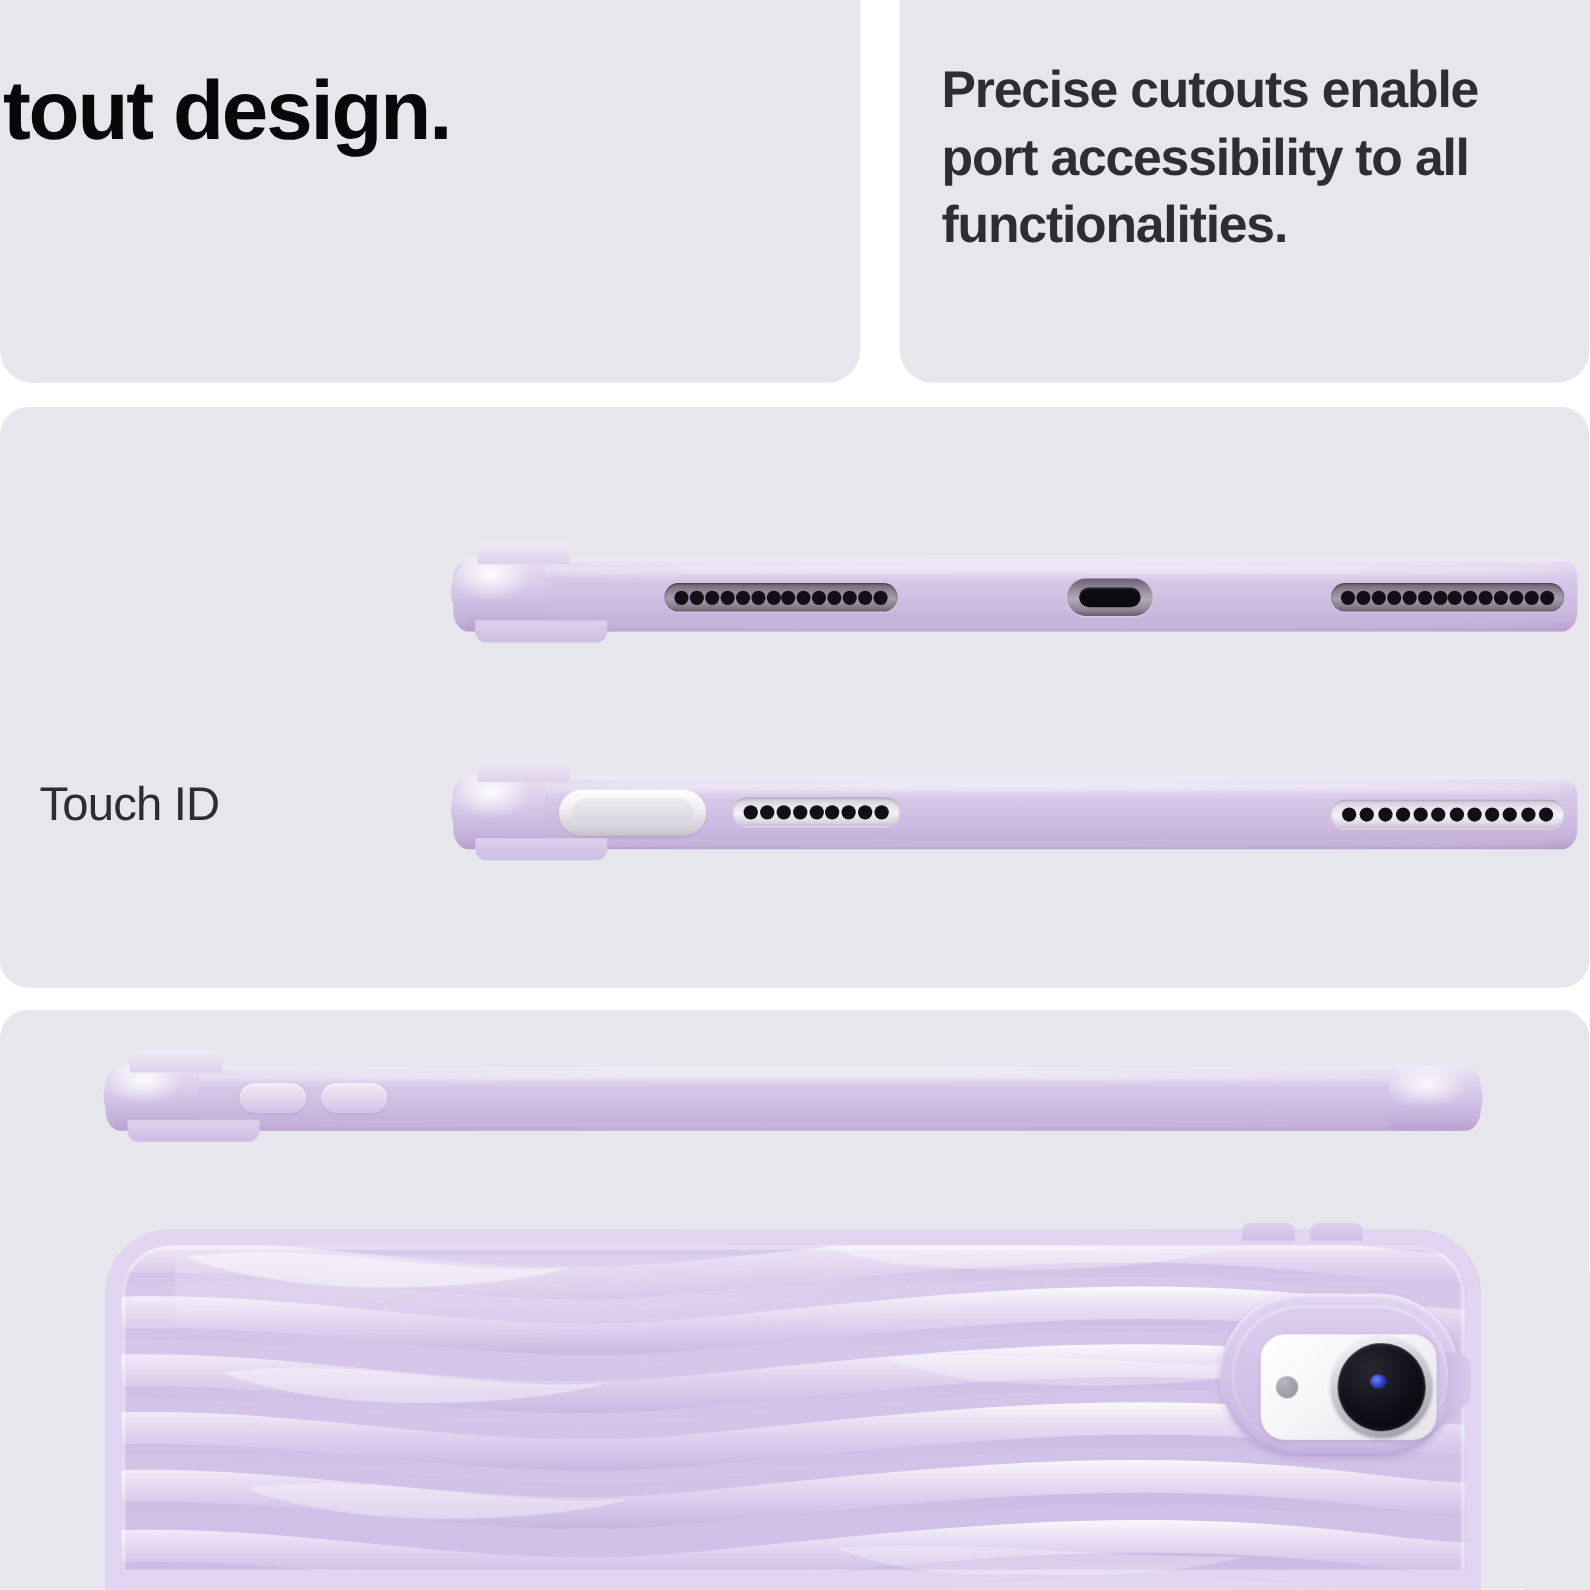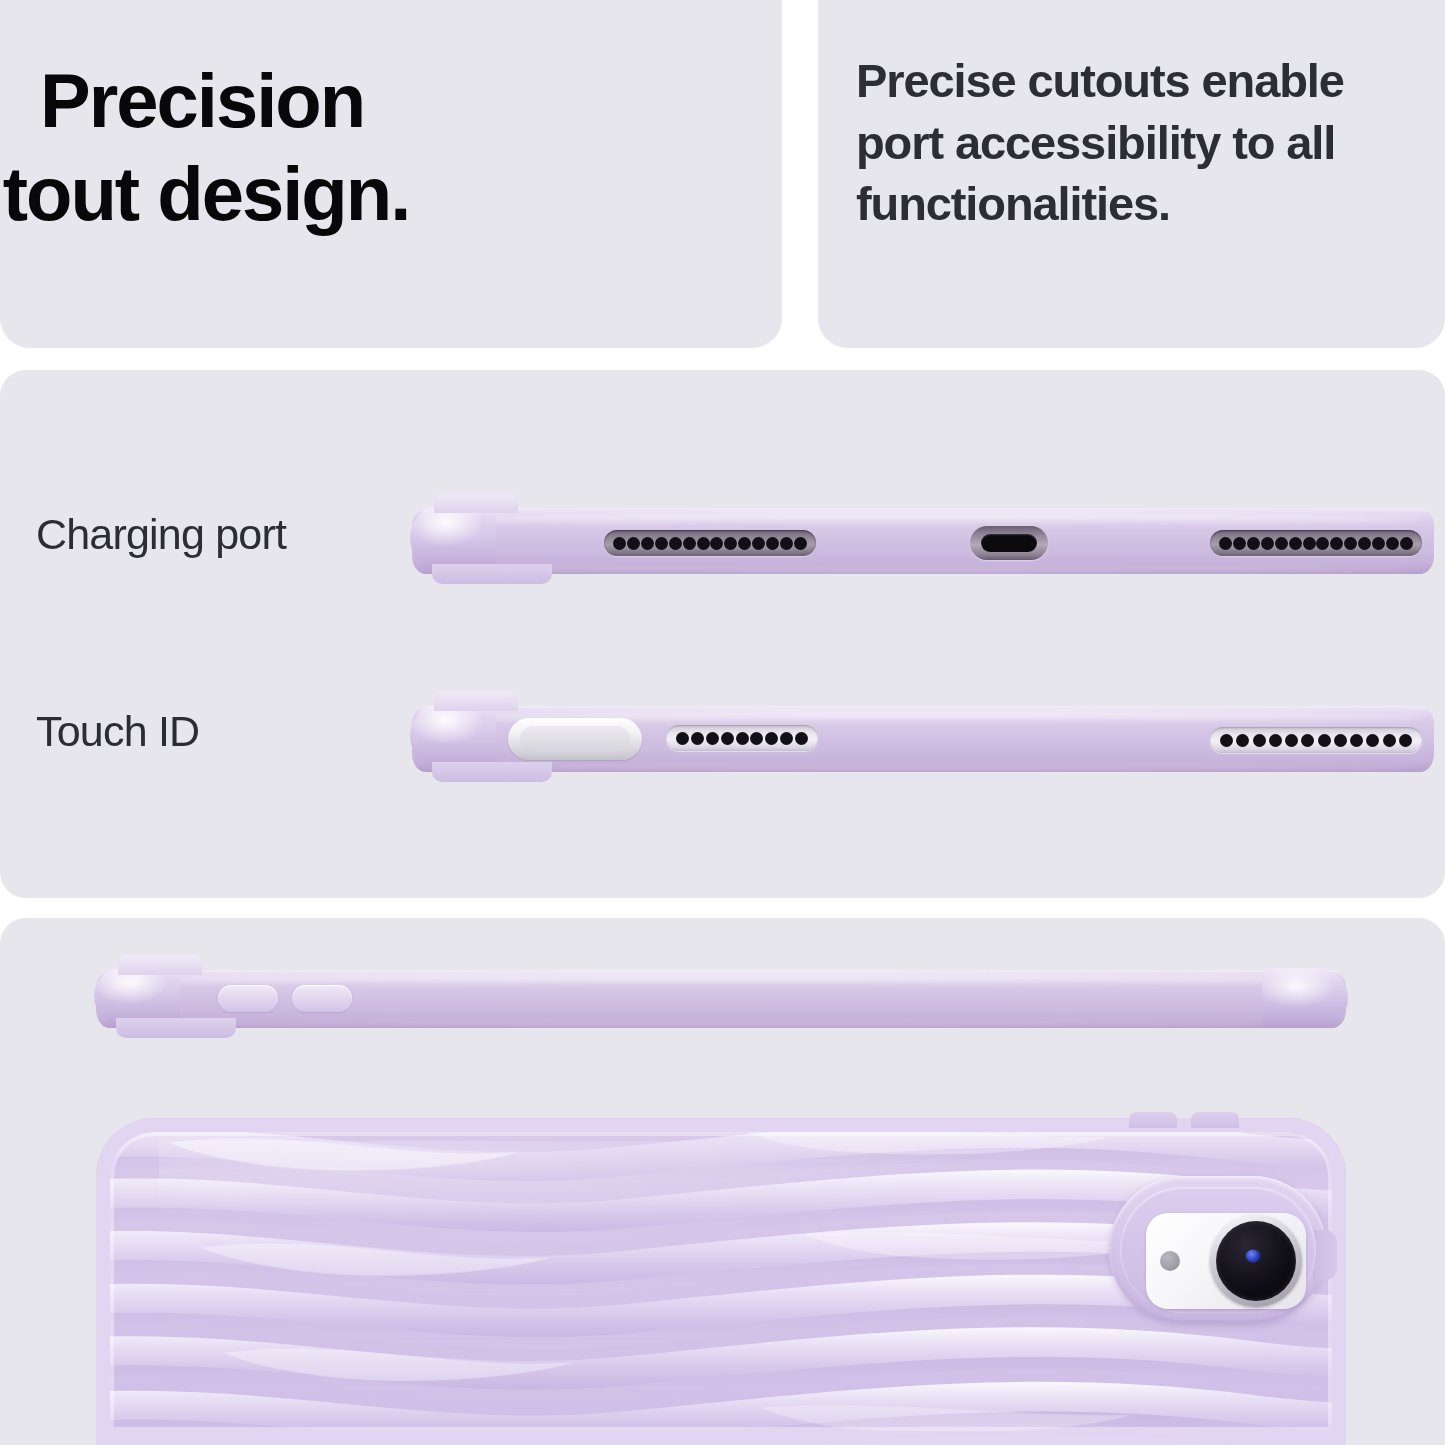--- a/index.html
+++ b/index.html
@@ -215,32 +215,30 @@
   #back-btn-1{right:268px;}
   #back-btn-2{right:206px;}
 </style>
 </head>
 <body>
 
 <div class="stage">
 
   <div class="panel" id="panel-headline">
     <div class="headline">
-      <span>Precision</span>
       <span class="l2">cutout design.</span>
     </div>
   </div>
 
   <div class="panel" id="panel-sub">
     <div class="subcopy">Precise cutouts enable port accessibility to all functionalities.</div>
   </div>
 
   <div class="panel" id="panel-cutouts">
 
-    <div class="row-label" id="label-charging">Charging port</div>
     <div class="row-label" id="label-touchid">Touch ID</div>
 
     <div class="edgebar" id="edge-charging" style="left:412px;top:138px;width:1022px;height:66px;">
       <div class="edge-body"></div>
       <div class="edge-gloss"></div>
       <div class="edge-underline"></div>
       <div class="edge-cap">
         <div class="cap-lip"></div>
         <div class="cap-foot"></div>
       </div>

